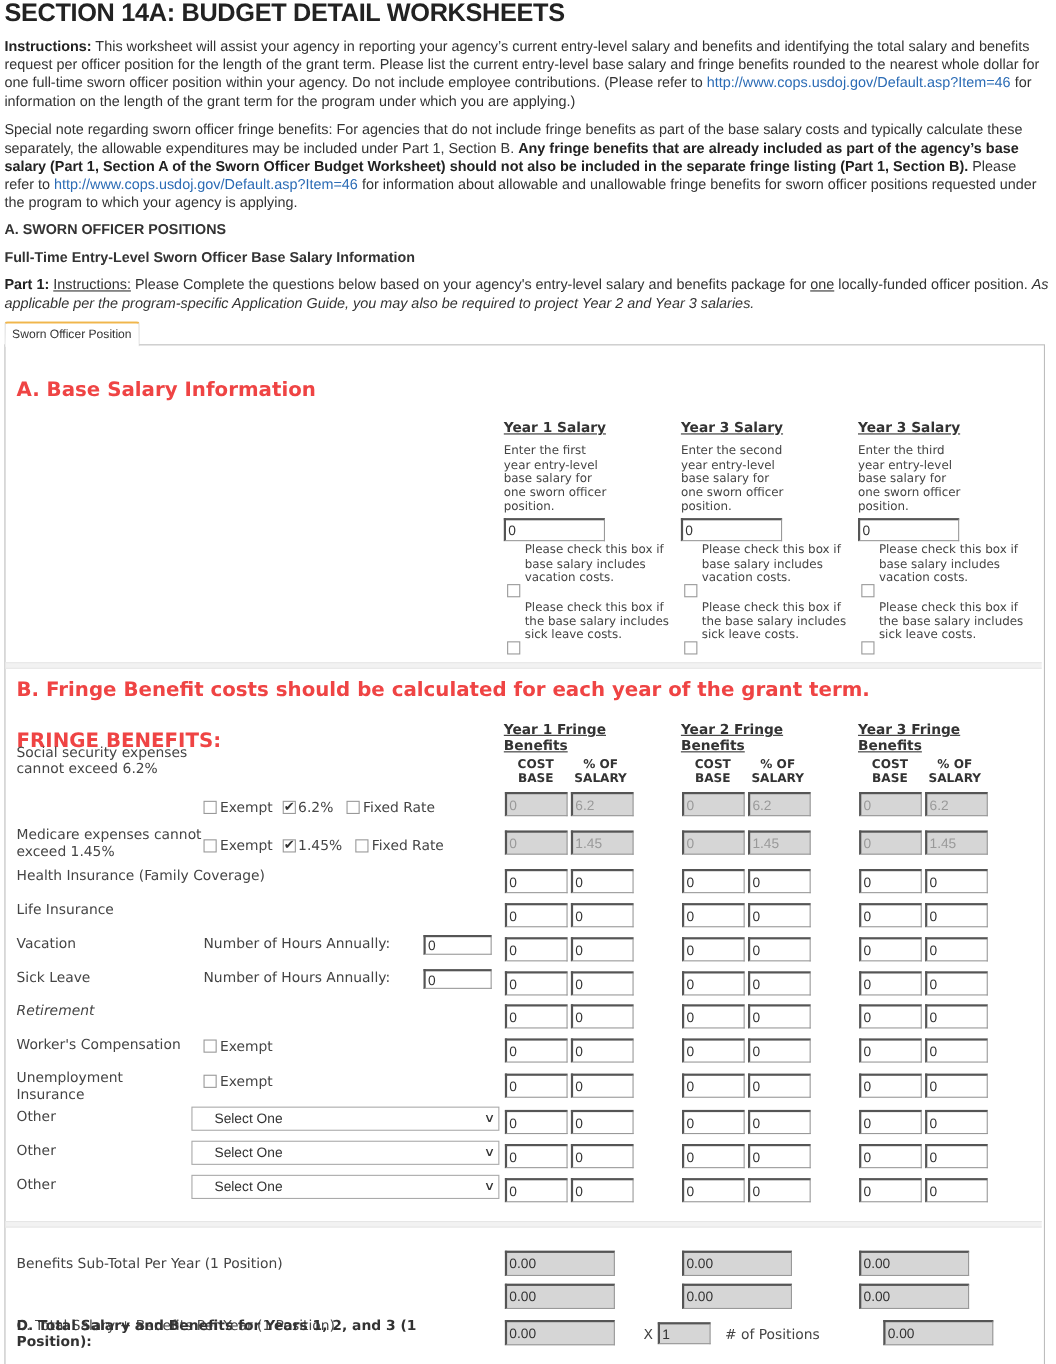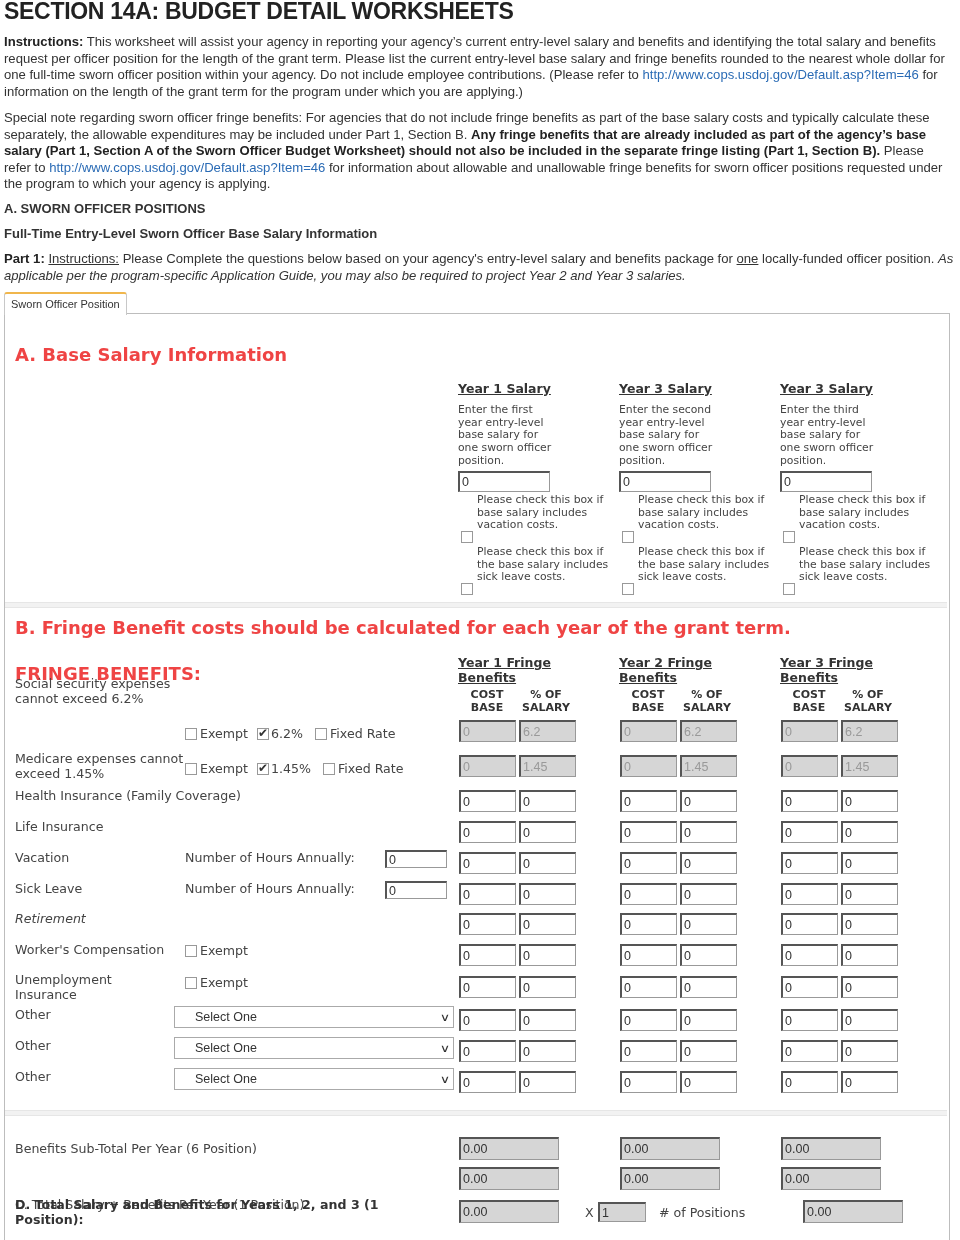--- a/index.html
+++ b/index.html
@@ -186,21 +186,21 @@
     <input class="inp" style="left: 841px; top: 1040px; width: 57px; height: 22px;" type="text" value="0">
     <div class="lbl" style="left:15px;top:1069px;width:170px;">Other</div>
     <div class="sel" style="left:174px;top:1068px;width:280px;"><span>Select One</span><span class="chev" style="transform: scaleX(1.3);">∨</span></div>
     <input class="inp" style="left: 459px; top: 1071px; width: 57px; height: 22px;" type="text" value="0">
     <input class="inp" style="left: 519px; top: 1071px; width: 57px; height: 22px;" type="text" value="0">
     <input class="inp" style="left: 620px; top: 1071px; width: 57px; height: 22px;" type="text" value="0">
     <input class="inp" style="left: 680px; top: 1071px; width: 57px; height: 22px;" type="text" value="0">
     <input class="inp" style="left: 781px; top: 1071px; width: 57px; height: 22px;" type="text" value="0">
     <input class="inp" style="left: 841px; top: 1071px; width: 57px; height: 22px;" type="text" value="0">
     <div class="divider" style="top:1110px;"></div>
-    <div class="lbl" style="left:15px;top:1141px;">Benefits Sub-Total Per Year (6 Position)</div>
+    <div class="lbl" style="left:15px;top:1141px;">Benefits Sub-Total Per Year (1 Position)</div>
     <div class="lbl" style="left:15px;top:1171px;margin-top:26px;">C. Total Salary + Benefits Per Year (1 Position)</div>
     <div class="lbl" style="left:15px;top:1197px;width:400px;font-weight:bold;color:#333;line-height:15px;">D. Total Salary and Benefits for Years 1, 2, and 3 (1 Position):</div>
     <input class="inp tot" style="left: 459px; top: 1137px; width: 100px;" type="text" value="0.00">
     <input class="inp tot" style="left: 459px; top: 1167px; width: 100px;" type="text" value="0.00">
     <input class="inp tot" style="left: 620px; top: 1137px; width: 100px;" type="text" value="0.00">
     <input class="inp tot" style="left: 620px; top: 1167px; width: 100px;" type="text" value="0.00">
     <input class="inp tot" style="left: 781px; top: 1137px; width: 100px;" type="text" value="0.00">
     <input class="inp tot" style="left: 781px; top: 1167px; width: 100px;" type="text" value="0.00">
     <input class="inp tot" style="left: 459px; top: 1200px; width: 100px;" type="text" value="0.00">
     <span class="lbl" style="left:585px;top:1205px;">X</span>

